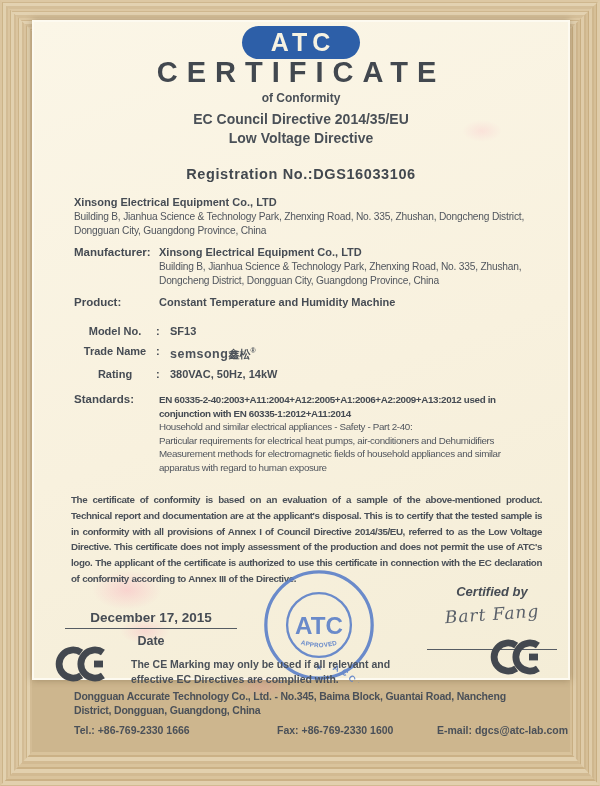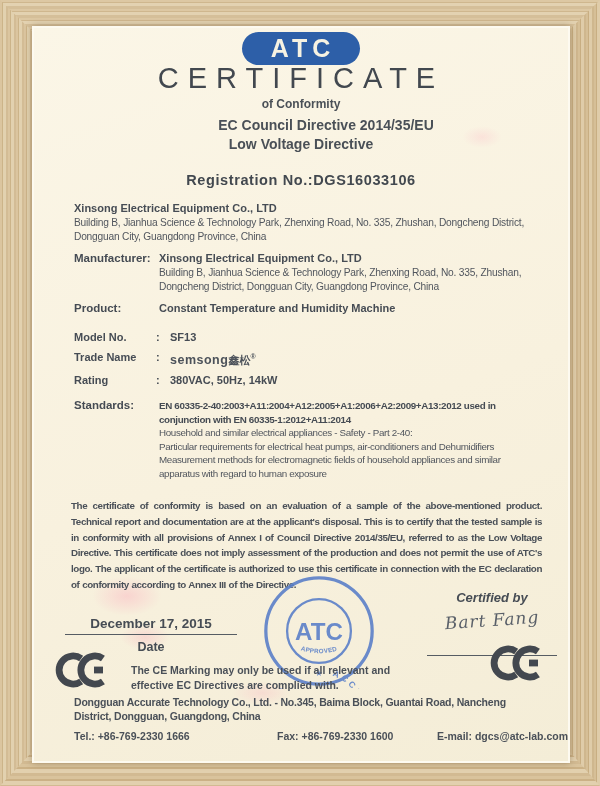--- a/index.html
+++ b/index.html
@@ -15,56 +15,56 @@
     clip-path:polygon(0 0,600px 0,568px 31px,32px 31px);}
   .frame-bottom{left:0;bottom:0;width:600px;height:34px;
     background:repeating-linear-gradient(180deg,#d9c39c 0 3px,#cbb186 3px 5px,#e2d0ae 5px 9px,#d2ba92 9px 12px);
     clip-path:polygon(32px 0,570px 0,600px 34px,0 34px);}
   .frame-left{left:0;top:0;width:32px;height:786px;
     background:repeating-linear-gradient(90deg,#dbc59f 0 2px,#ccb489 2px 3px,#e2d1af 3px 6px,#d3bc95 6px 8px);}
   .frame-right{right:0;top:0;width:30px;height:786px;
     background:repeating-linear-gradient(90deg,#d6bf97 0 2px,#c8ae82 2px 3px,#dfcca9 3px 6px,#cfb78e 6px 8px);}
   
   .paper{
-    position:absolute;left:32px;top:26px;width:538px;height:737px;
+    position:absolute;left:32px;top:20px;width:538px;height:660px;
     background:linear-gradient(160deg,#fbf6e7 0%,#f8f1de 55%,#f4edd7 100%);
     box-shadow:0 0 7px rgba(90,70,40,.4), inset 0 0 0 2px #fdfaf0;
     color:#464c54;
   }
   .smudge{position:absolute;border-radius:50%;pointer-events:none;}
   .s1{left:60px;top:550px;width:70px;height:40px;background:radial-gradient(ellipse,rgba(255,110,160,.22),transparent 70%);}
   .s2{left:88px;top:598px;width:50px;height:26px;background:radial-gradient(ellipse,rgba(255,120,165,.20),transparent 70%);}
   .s3{left:430px;top:100px;width:40px;height:22px;background:radial-gradient(ellipse,rgba(255,130,170,.15),transparent 70%);}
   .s4{left:200px;top:655px;width:60px;height:24px;background:radial-gradient(ellipse,rgba(255,120,165,.16),transparent 70%);}
   
   .header{position:absolute;left:0;top:0;width:100%;height:176px;text-align:center;}
   .atc-pill{
     position:absolute;left:50%;transform:translateX(-50%);top:6px;z-index:2;
     width:118px;height:33px;border-radius:17px;background:#2d5fa8;
     color:#f6f2e2;font-weight:bold;font-size:25px;letter-spacing:5px;
     display:flex;align-items:center;justify-content:center;padding-left:4px;box-sizing:border-box;
   }
   .cert-title{
     position:absolute;left:0;top:36px;width:100%;z-index:1;margin:0;
-    font-size:29px;font-weight:normal;letter-spacing:9px;color:#42484f;
+    font-size:29px;font-weight:bold;letter-spacing:9px;color:#42484f;
   }
   .sub1{position:absolute;left:0;top:71px;width:100%;font-size:12px;font-weight:bold;color:#4a5057;}
-  .sub2{position:absolute;left:0;top:91px;width:100%;font-size:14px;font-weight:bold;color:#4a5057;padding-left:25px;}
+  .sub2{position:absolute;left:0;top:91px;width:100%;font-size:14px;font-weight:bold;color:#4a5057;}
   .sub3{position:absolute;left:0;top:110px;width:100%;font-size:14px;font-weight:bold;color:#4a5057;}
   .reg{position:absolute;left:0;top:146px;width:100%;font-size:14.5px;font-weight:bold;letter-spacing:.6px;color:#42484f;text-align:center;}
   
   .fields{position:absolute;left:0;top:176px;right:0;padding:0 28px 0 42px;}
   .row{display:flex;margin-bottom:9px;}
   .label{flex:0 0 85px;white-space:nowrap;font-size:11.5px;font-weight:bold;color:#454b53;}
   .value{flex:1;font-size:10.5px;}
   .vname{font-size:11px;font-weight:bold;margin-bottom:2px;}
   .addr{font-size:10.2px;letter-spacing:-.2px;line-height:13.5px;color:#51565e;}
   .row-product{margin-bottom:13px;}
   .id-row{display:flex;line-height:20px;}
-  .id-name{flex:0 0 82px;font-size:11px;font-weight:bold;white-space:nowrap;}
+  .id-name{flex:0 0 82px;font-size:11px;font-weight:bold;white-space:nowrap;text-align:center;}
   .id-colon{flex:0 0 14px;font-weight:bold;font-size:11px;}
   .id-val{font-size:11px;font-weight:bold;}
   .brand{font-size:12.5px;font-weight:bold;letter-spacing:.5px;color:#4c525a;}
   .brand .cjk{font-size:11px;letter-spacing:0;}
   .brand sup{font-size:7px;}
   .std{font-size:9.8px;letter-spacing:-.35px;line-height:13.5px;color:#51565e;}
   .std.b{font-weight:bold;color:#454b53;}
   
   .statement{
     position:absolute;left:39px;top:472px;width:471px;margin:0;

